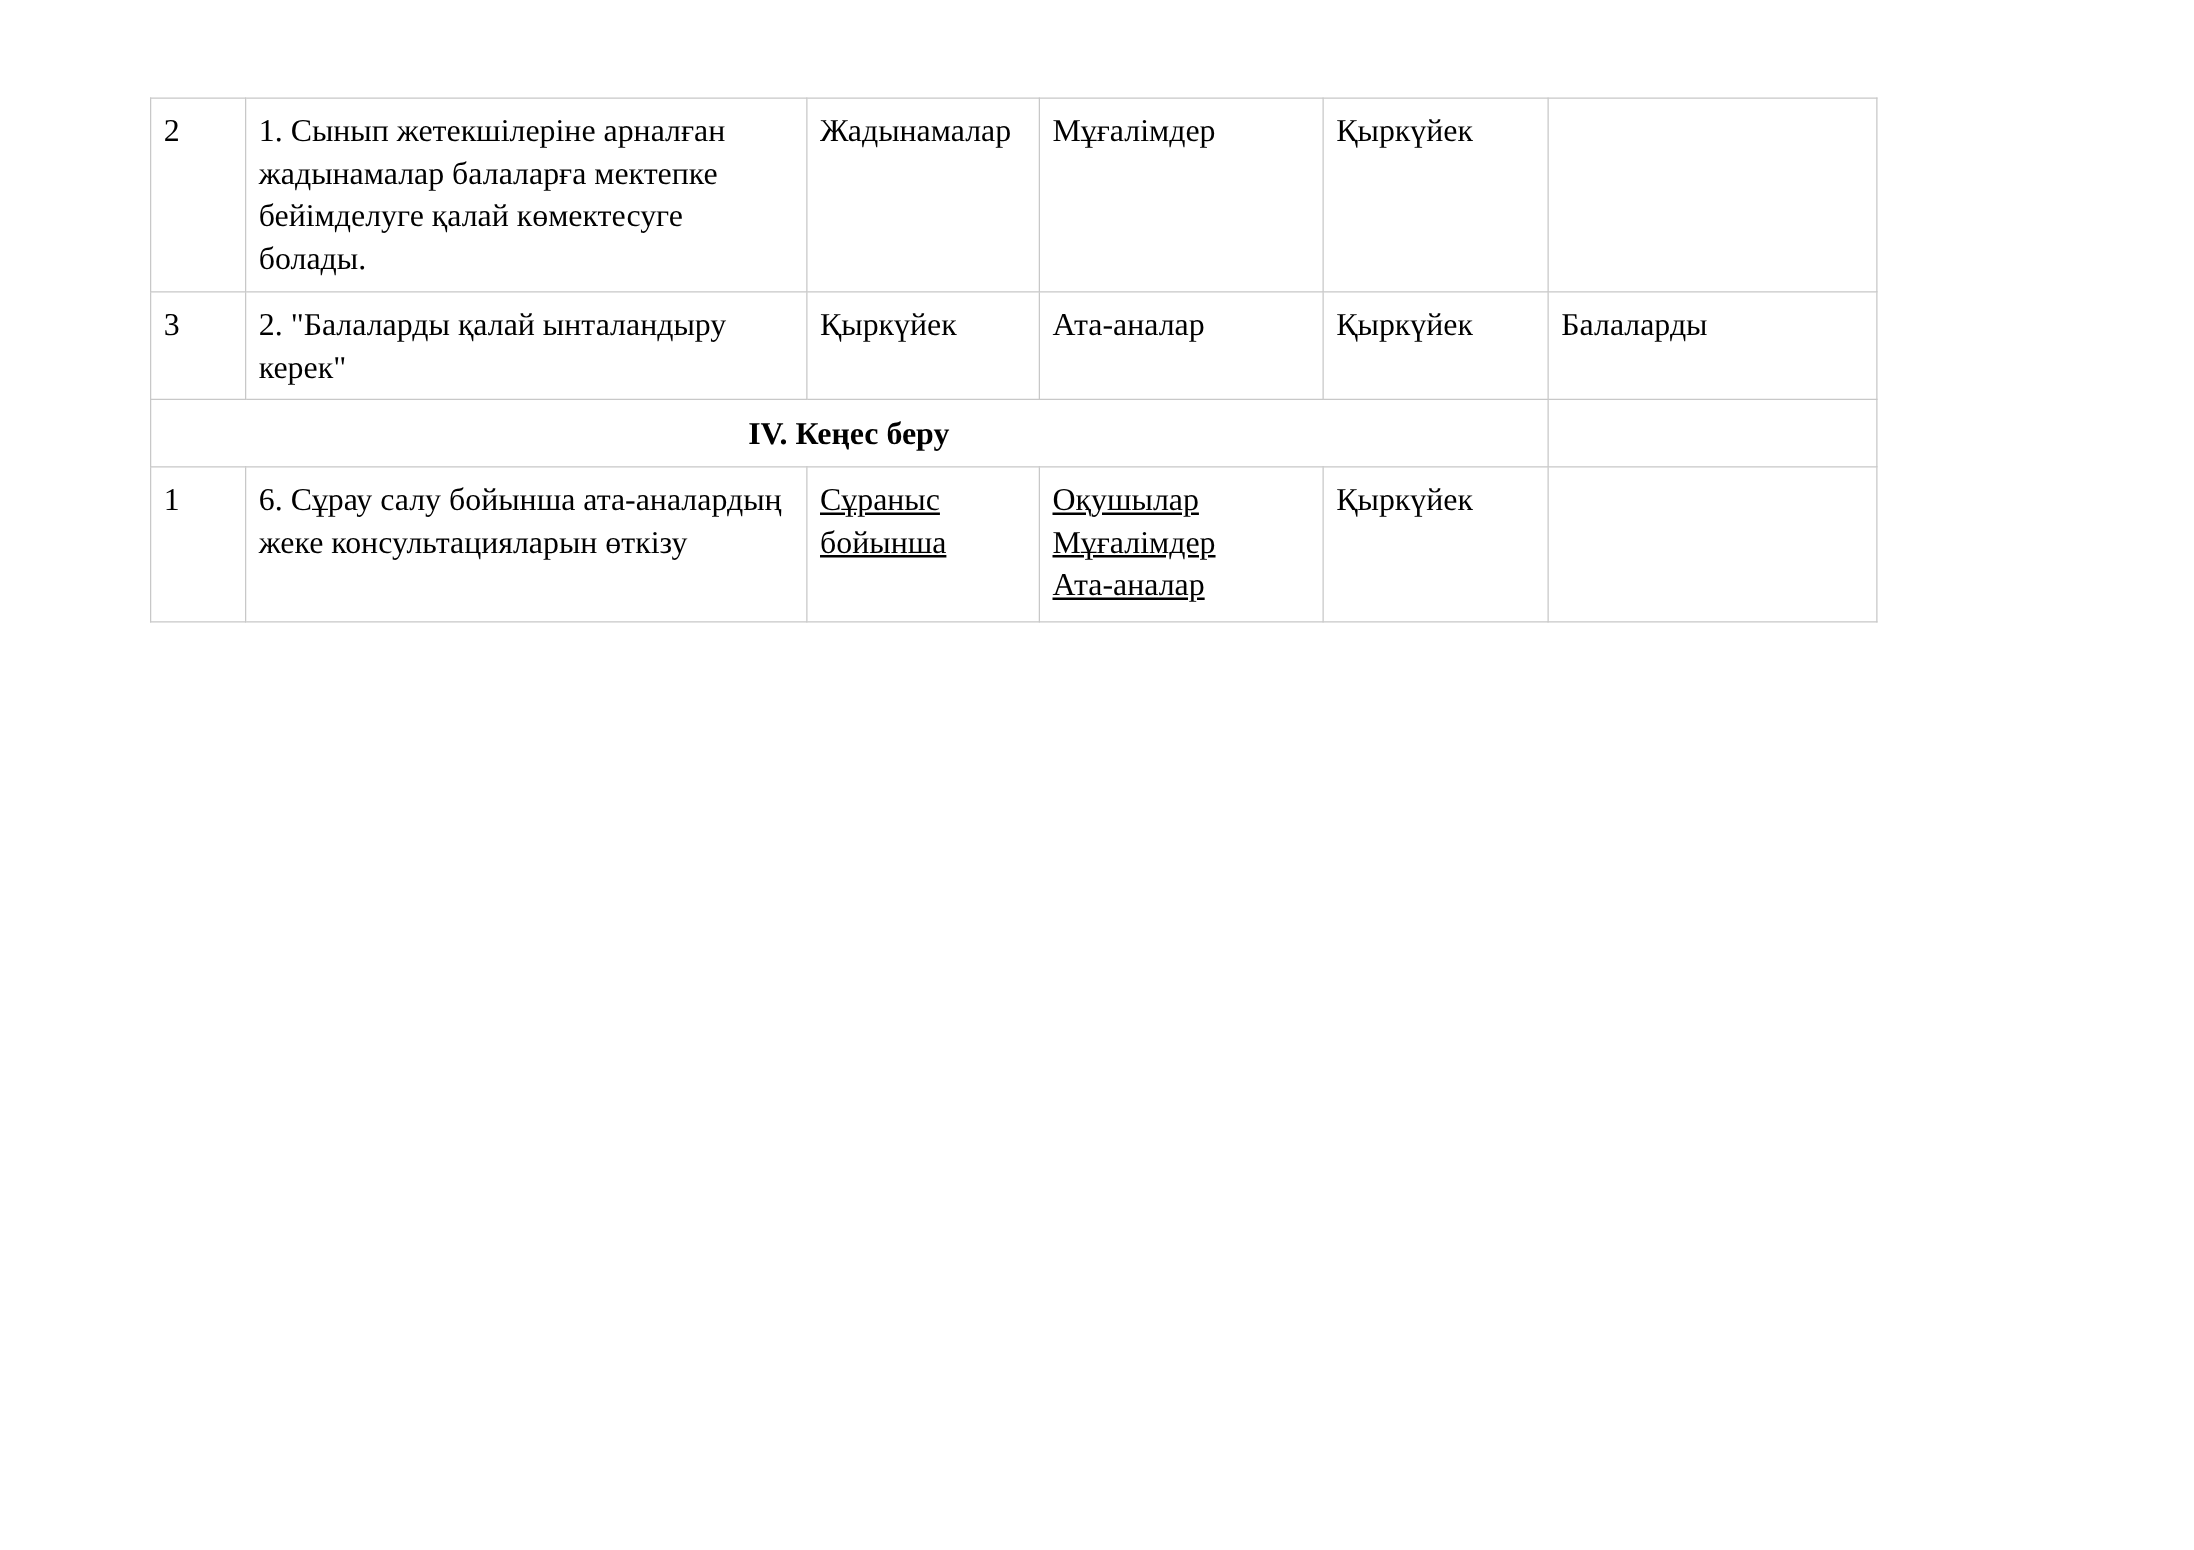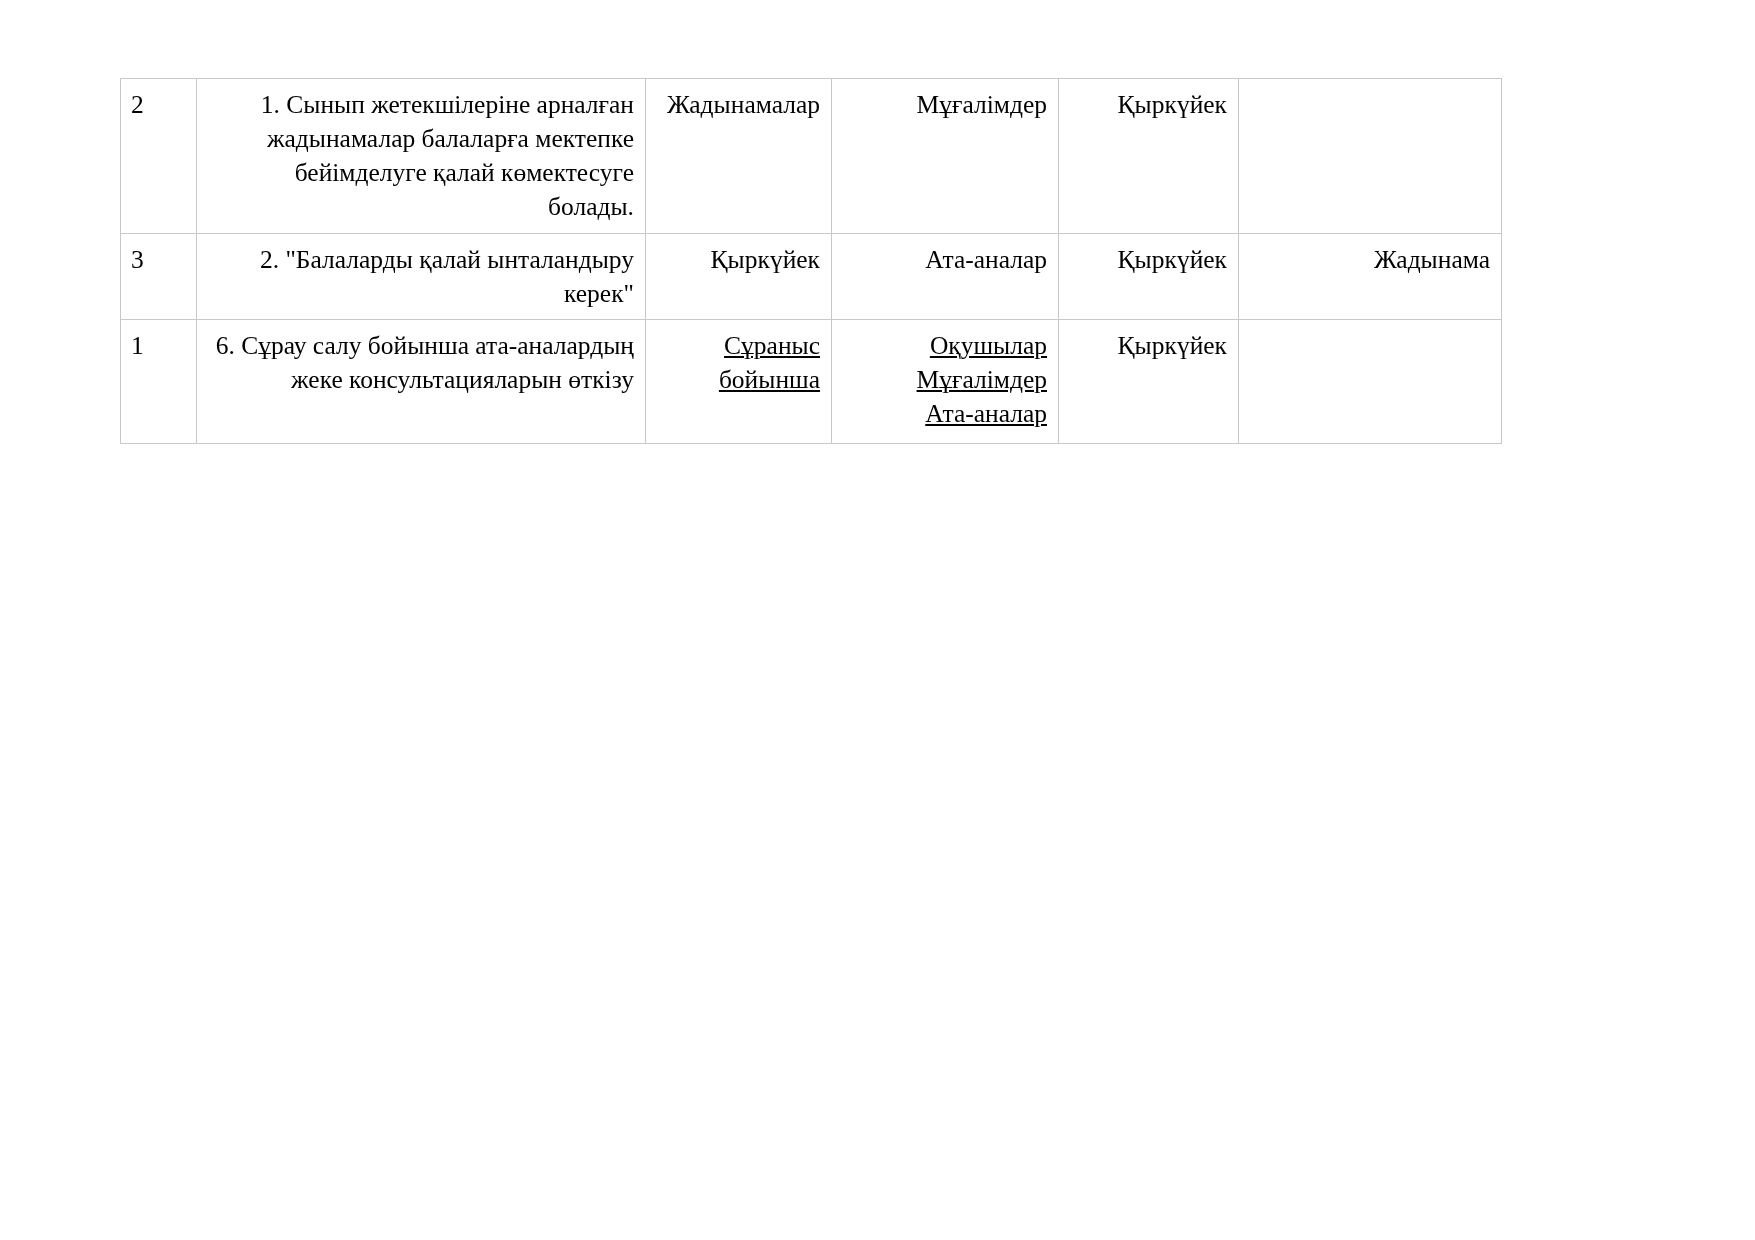--- a/index.html
+++ b/index.html
@@ -28,21 +28,20 @@
     border-collapse: collapse;
     table-layout: fixed;
     font-size: 25.5px;
     line-height: 1.33;
   }
   .doc-table td {
     border: 1px solid #c8c8c8;
     vertical-align: top;
     padding: 9px 11px 9px 10px;
     background: #ffffff;
-    text-align: right;
   }
   .col-num    { width: 76px; }
   .col-event  { width: 449px; }
   .col-form   { width: 186px; }
   .col-who    { width: 227px; }
   .col-when   { width: 180px; }
   .col-result { width: 263px; }
 
   td.cell-num { text-align: left; }
   td.cell-blank { }
@@ -84,23 +83,27 @@
         <td class="cell-when">Қыркүйек</td>
         <td class="cell-result cell-blank"></td>
       </tr>
 
       <tr class="row-mid">
         <td class="cell-num">3</td>
         <td class="cell-event">2. "Балаларды қалай ынталандыру керек"</td>
         <td class="cell-form">Қыркүйек</td>
         <td class="cell-who">Ата-аналар</td>
         <td class="cell-when">Қыркүйек</td>
-        <td class="cell-result">Жадынама</td>
+        <td class="cell-result">Балаларды</td>
       </tr>
 
+      <tr>
+        <td class="section-header" colspan="5">IV. Кеңес беру</td>
+        <td class="cell-blank"></td>
+      </tr>
 
       <tr class="row-last">
         <td class="cell-num">1</td>
         <td class="cell-event">6. Сұрау салу бойынша ата-аналардың жеке консультацияларын өткізу</td>
         <td class="cell-form multiline">Сұраныс бойынша</td>
         <td class="cell-who multiline">Оқушылар
 Мұғалімдер
 Ата-аналар</td>
         <td class="cell-when">Қыркүйек</td>
         <td class="cell-result cell-blank"></td>

